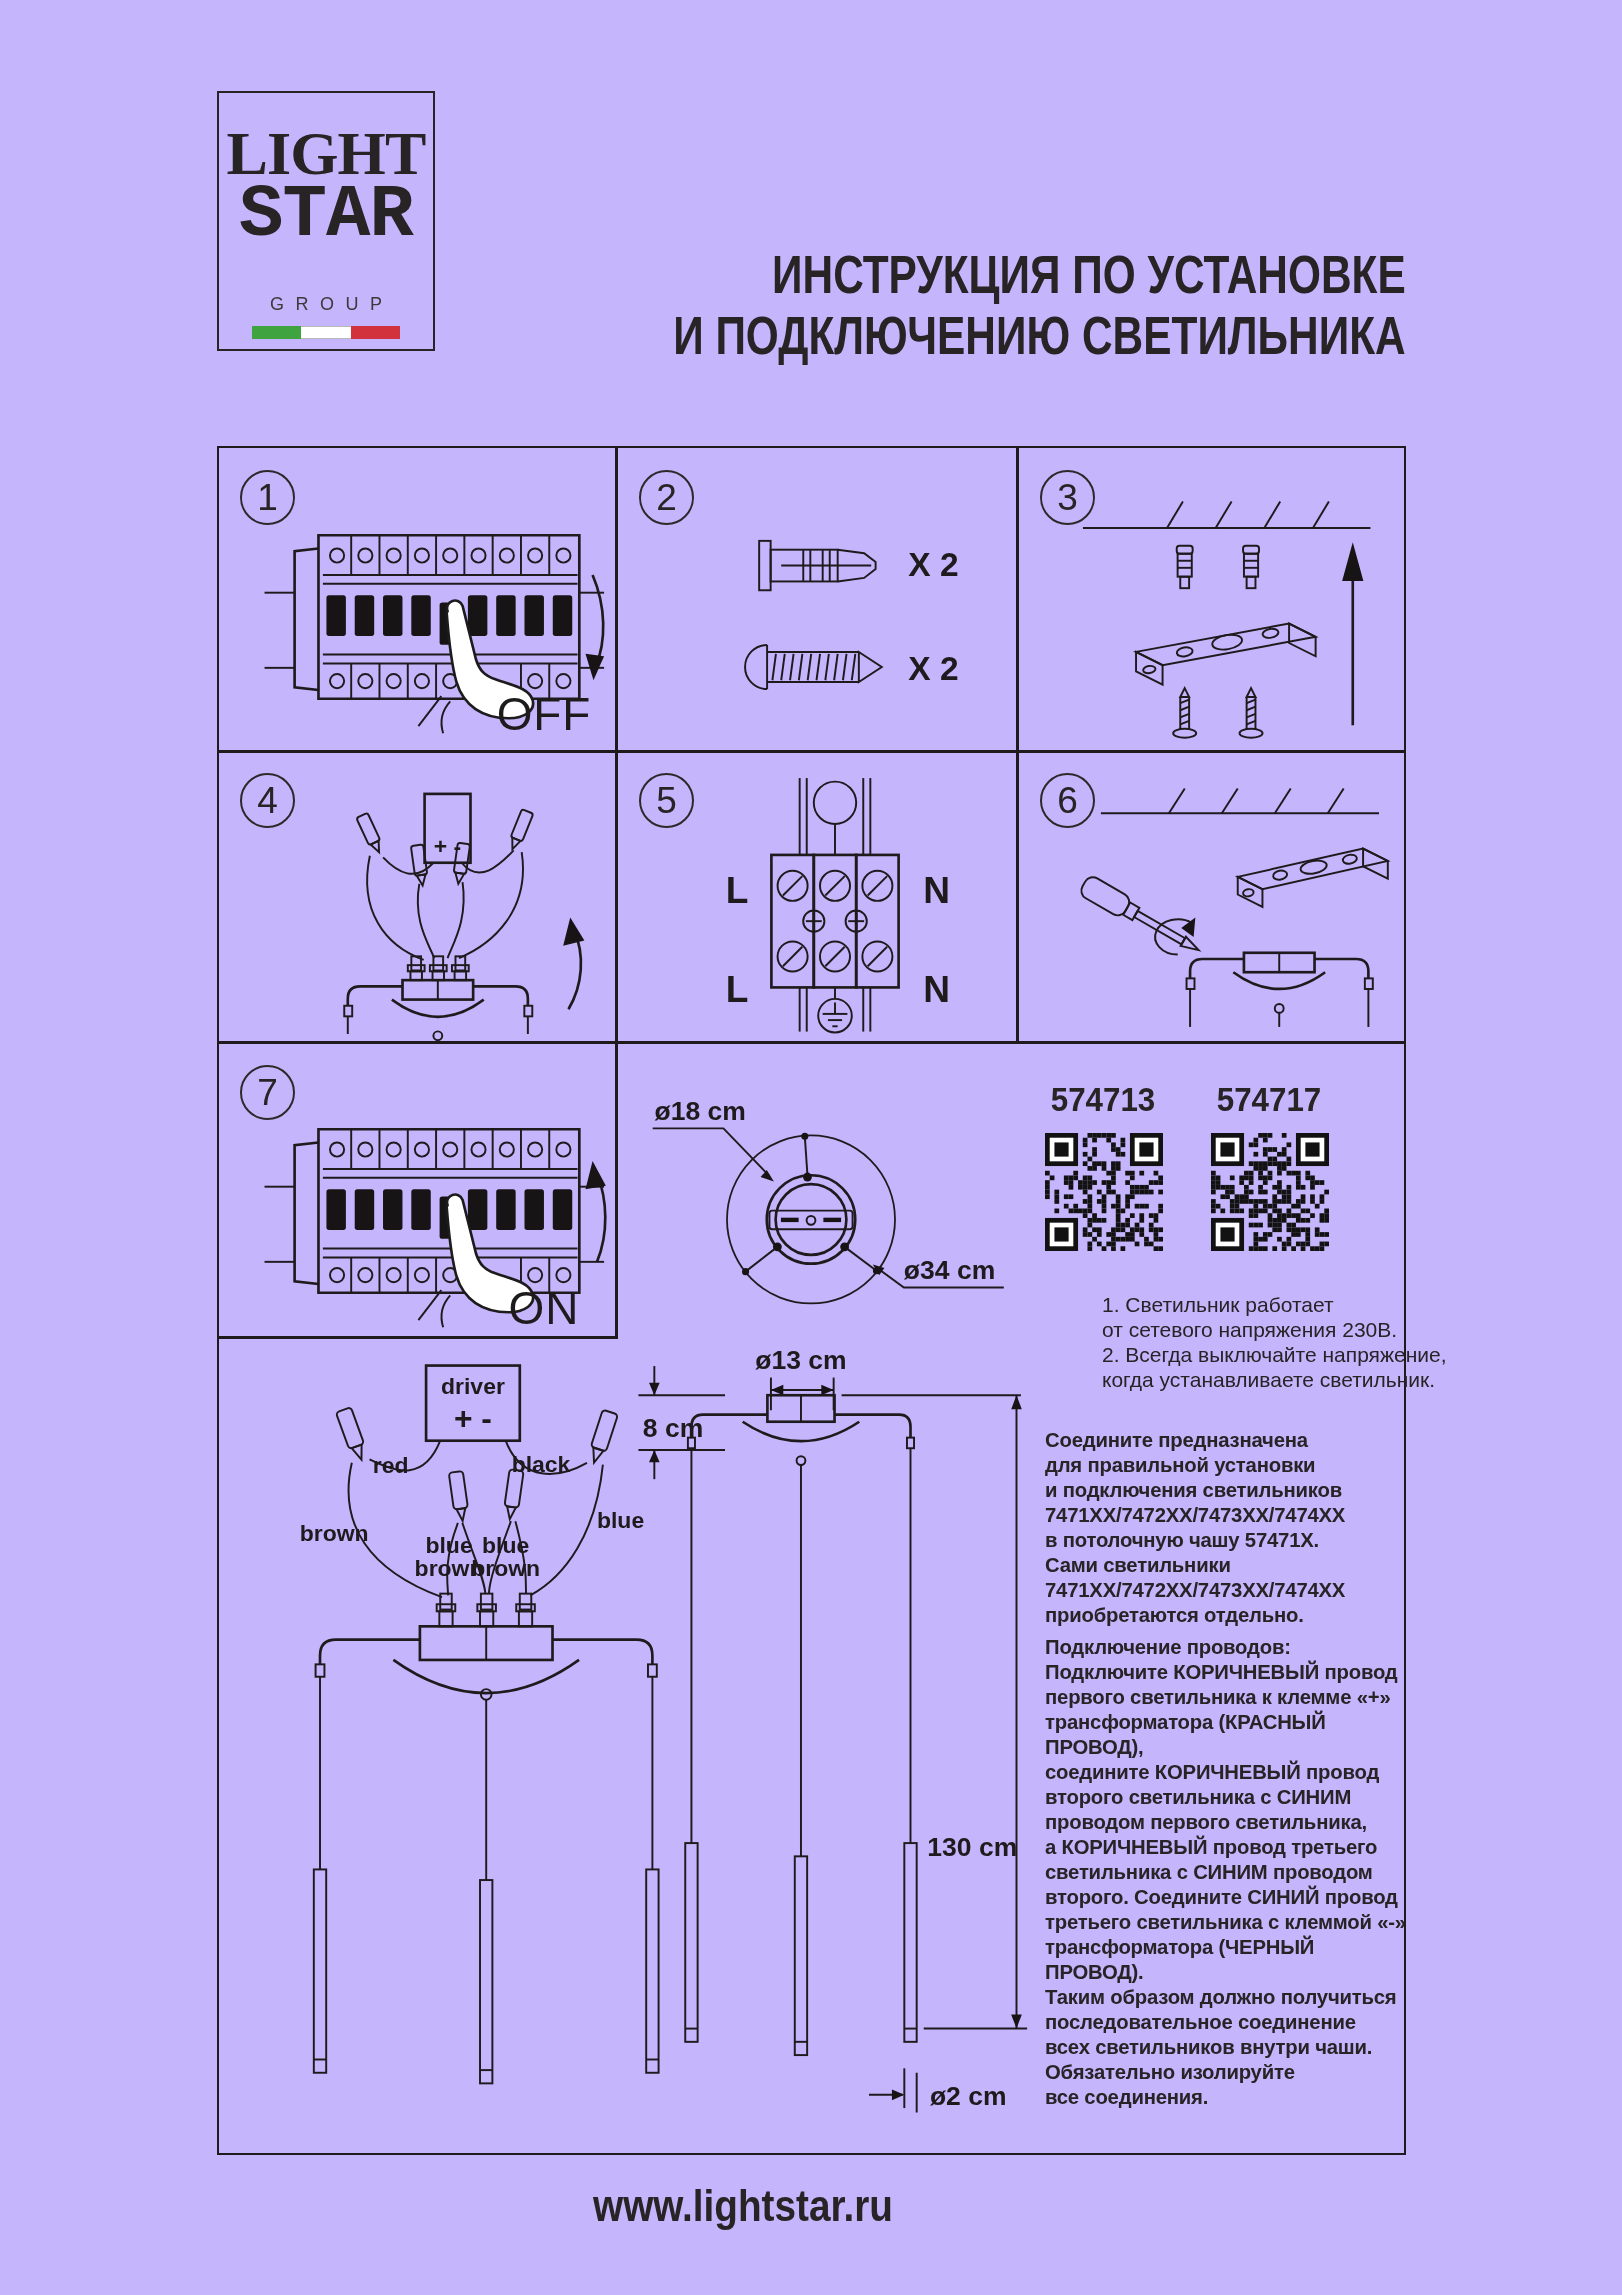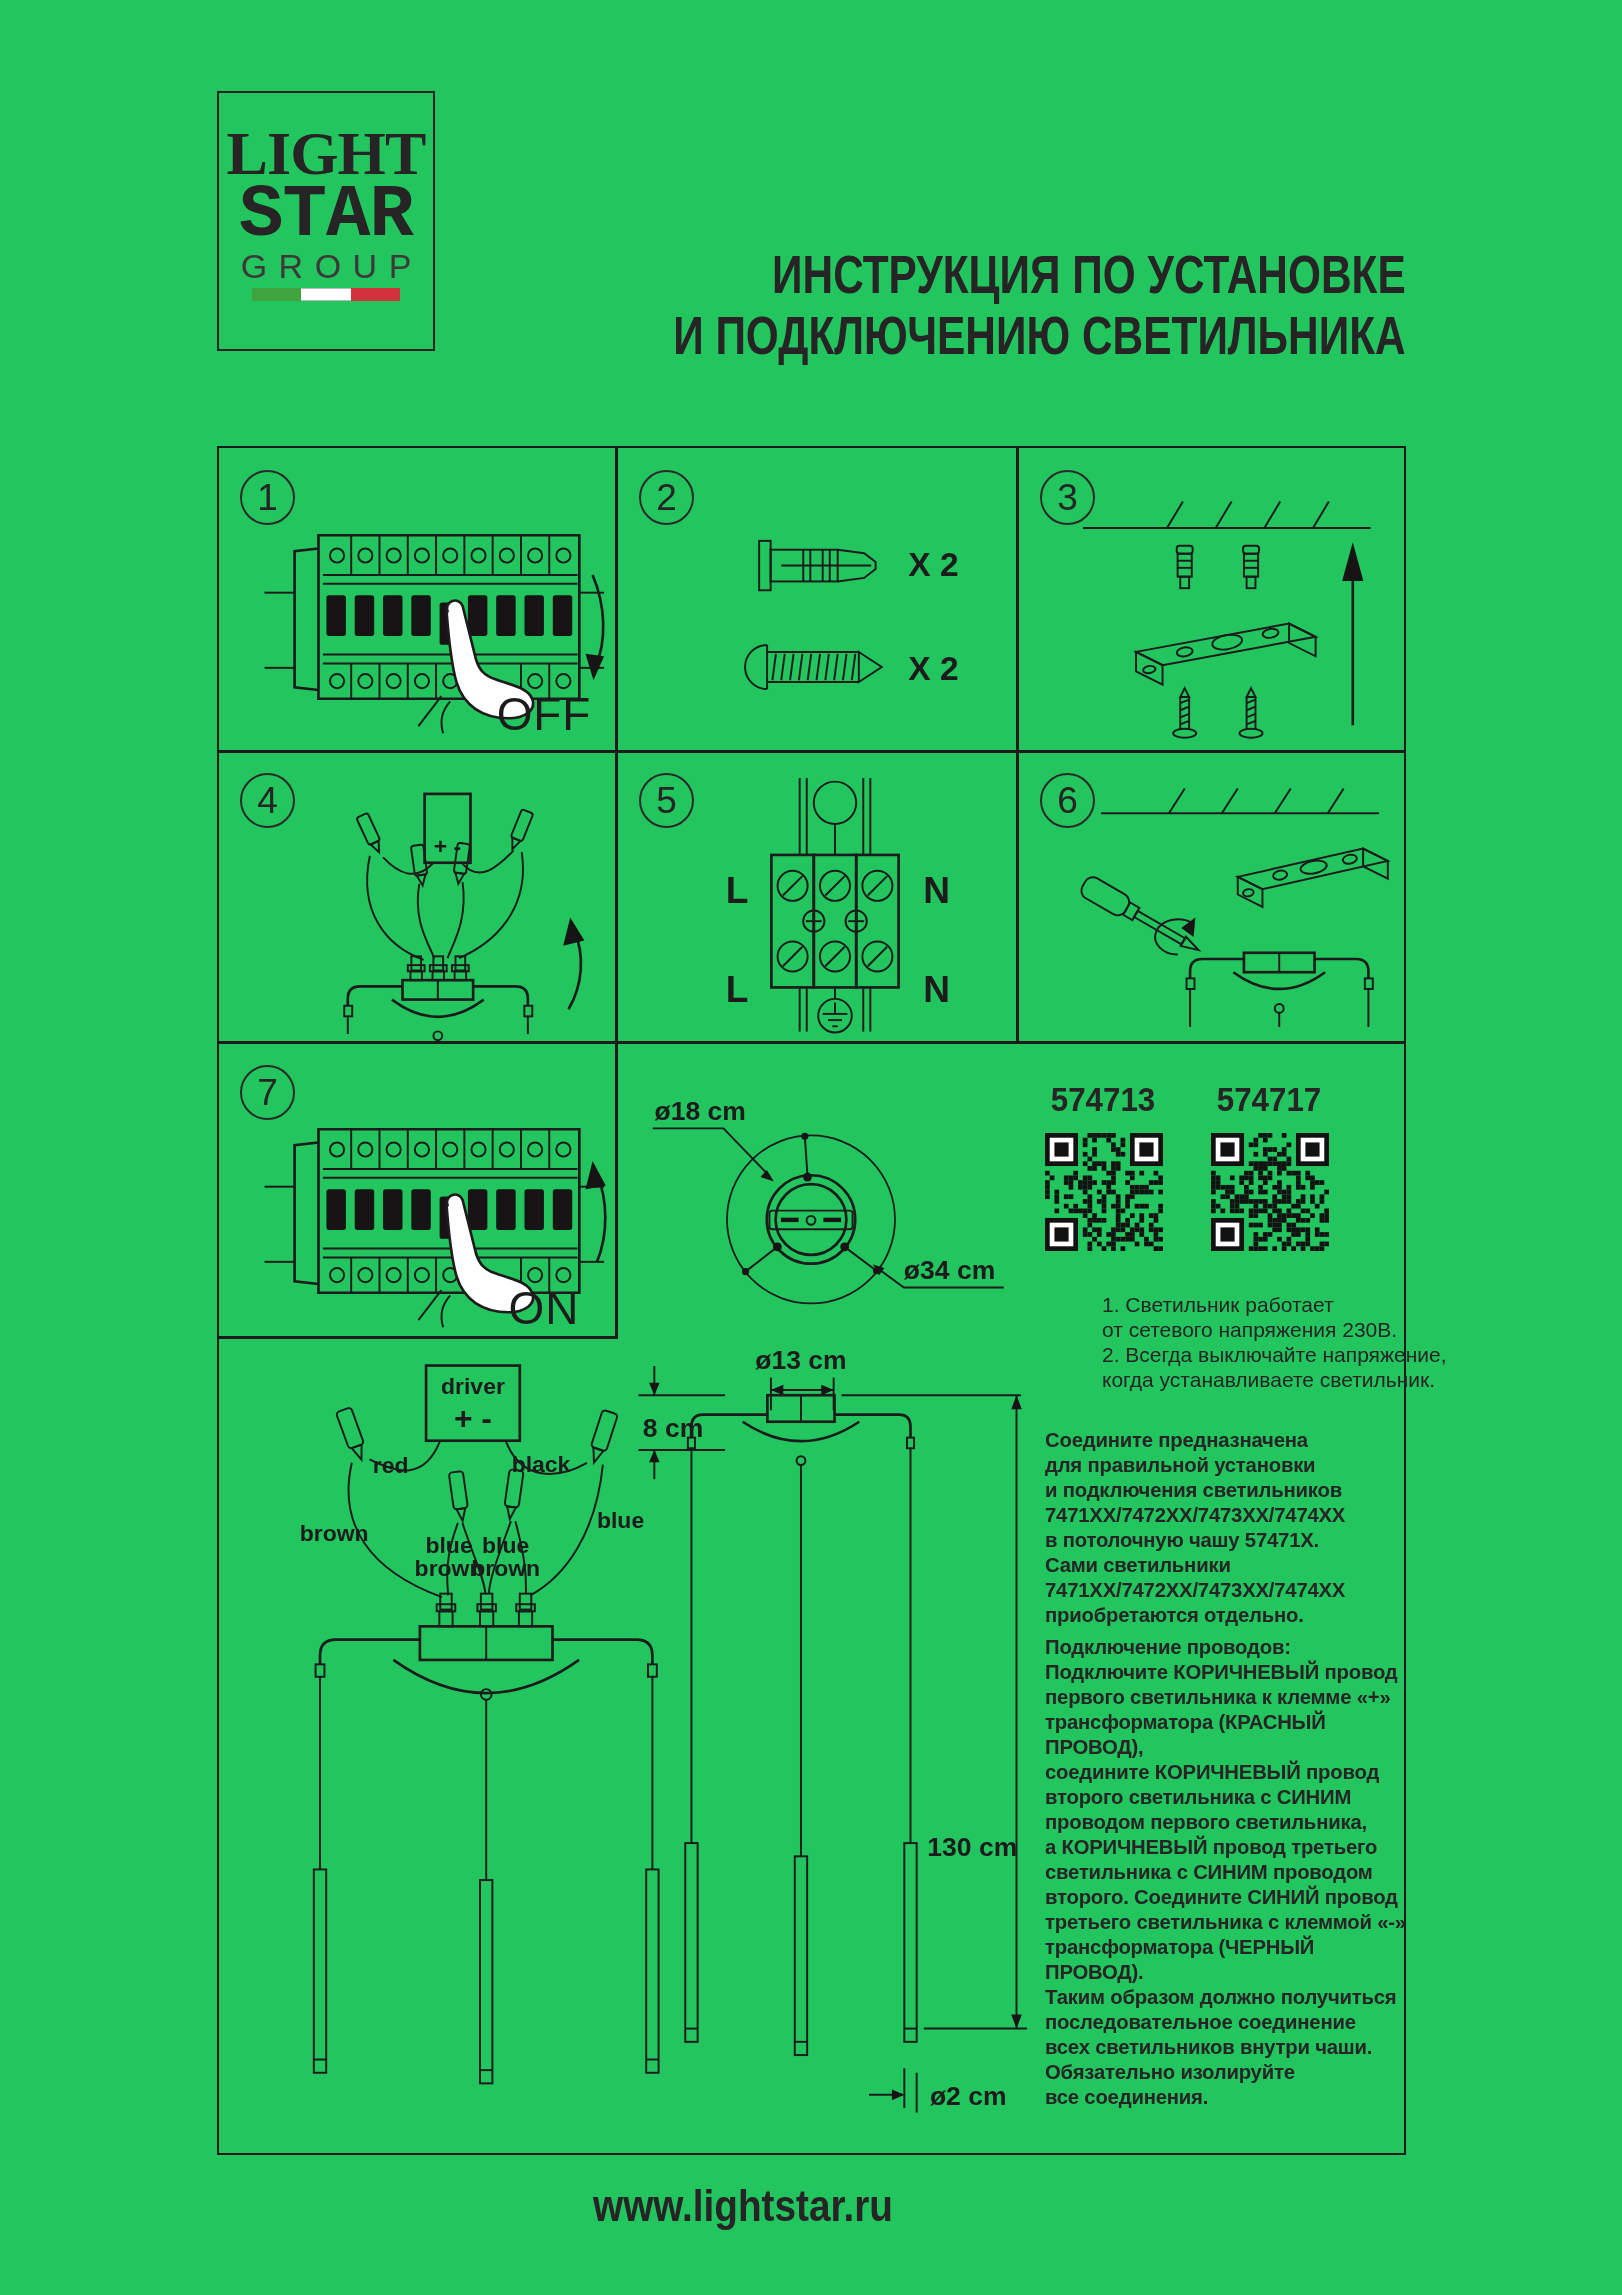--- a/index.html
+++ b/index.html
@@ -1,27 +1,27 @@
 <!DOCTYPE html>
 <html style="font-size:14px"><head>
 <meta charset="utf-8">
 <style>
   html,body{margin:0;padding:0;background:#e8e8e8;}
-  .page{position:relative;width:1623px;height:2295px;background:#22c55e;
+  .page{position:relative;width:1623px;height:2295px;background:#c4b5fd;
         font-family:"Liberation Sans", sans-serif;color:#262425;overflow:hidden;}
   .abs{position:absolute;}
   
   .logo-box{left:217px;top:91px;width:218px;height:260px;border:2.7px solid #262425;
             box-sizing:border-box;text-align:center;}
   .logo-light{margin-top:32px;font-family:"Liberation Serif","DejaVu Serif",serif;
               font-weight:700;font-size:62px;line-height:57px;letter-spacing:-0.9px;}
   .logo-star{font-family:Liberation Mono, monospace;
              font-weight:700;font-size:74px;line-height:67px;letter-spacing:-0.9px;}
-  .logo-group{font-size:34px;font-weight:400;letter-spacing:11.5px;text-indent:11.5px;
-              line-height:35px;color:#3b3a39;}
+  .logo-group{font-size:18px;font-weight:400;letter-spacing:11.5px;text-indent:11.5px;
+              line-height:35px;color:#3b3a39;margin-top:38px;}
   .logo-flag{width:148px;height:13.3px;margin:3.5px auto 0 auto;display:flex;}
   .logo-flag div{flex:1;}
   .hdr-right{right:217px;top:65px;text-align:right;}
   .hdr-line{font-weight:700;font-size:57px;line-height:63px;white-space:nowrap;
             transform:scaleX(0.80);transform-origin:100% 50%;}
   .hdr-instr{right:217px;top:244px;text-align:right;}
   .hdr-instr .hdr-line{font-size:53px;line-height:61px;}
   
   .frame{border:2.7px solid #1d1b1c;box-sizing:border-box;}
   .vline{width:2.7px;background:#1d1b1c;}

